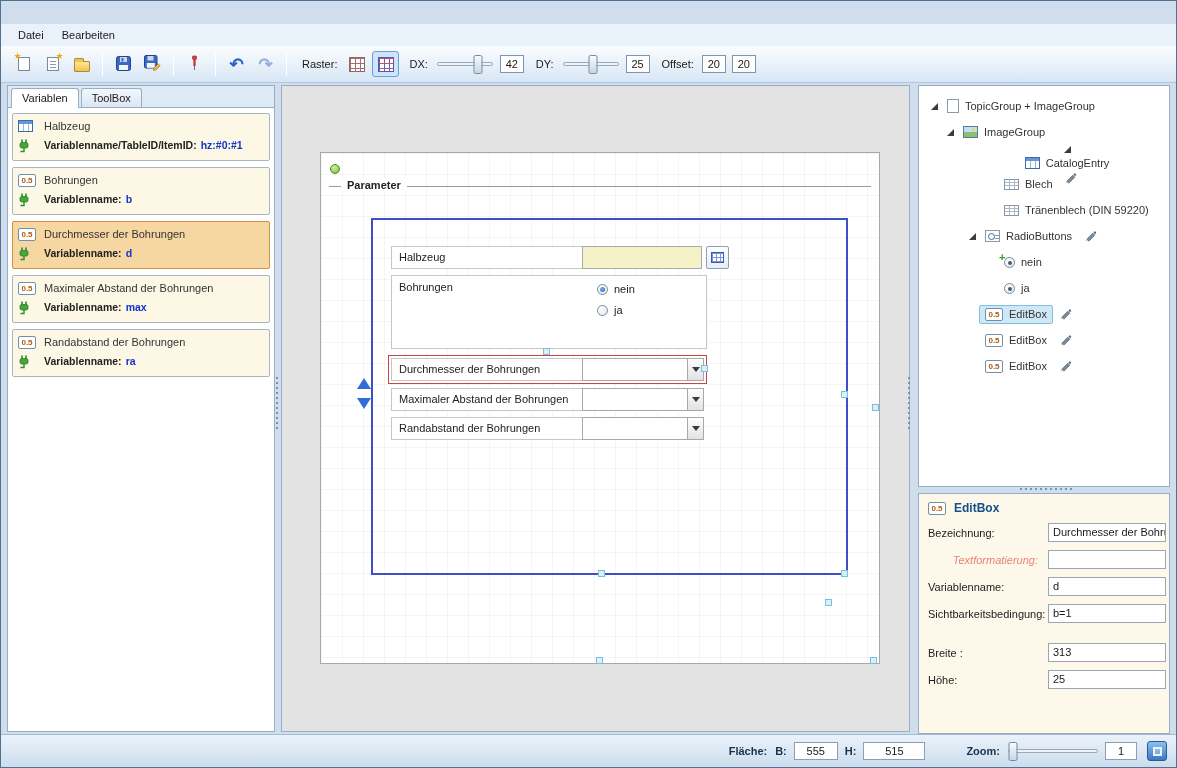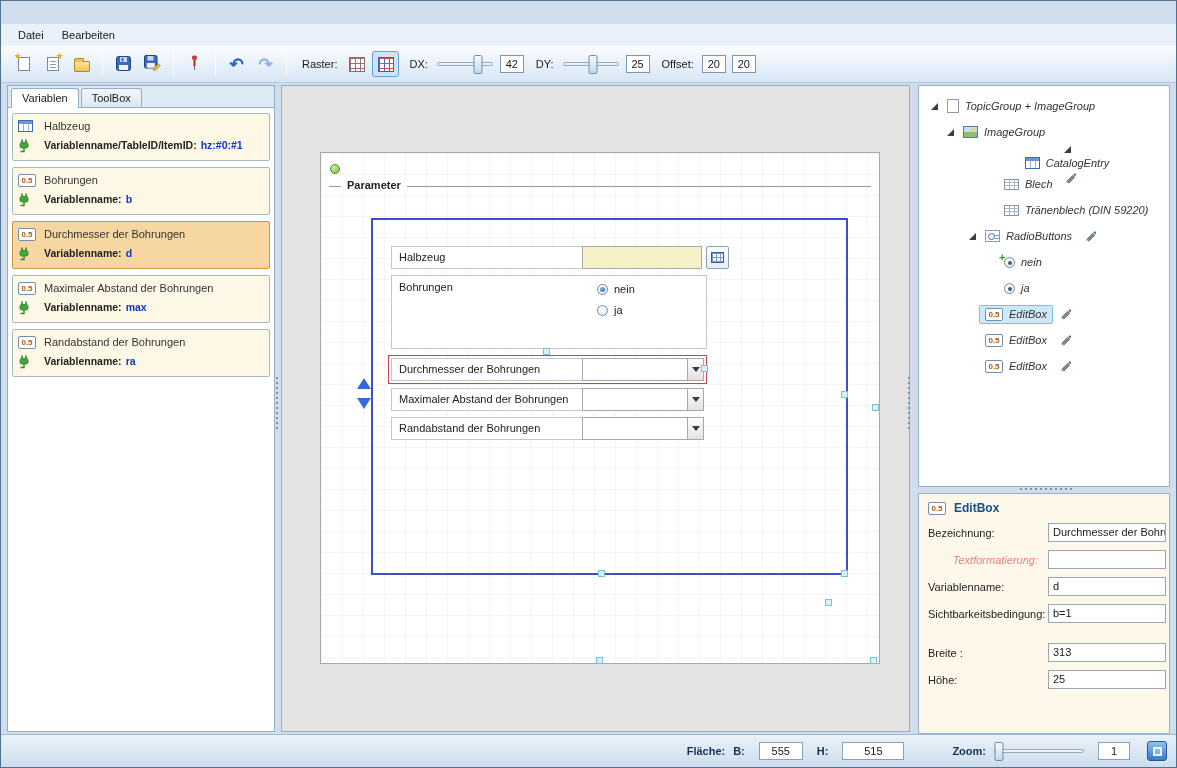--- a/index.html
+++ b/index.html
@@ -177,21 +177,21 @@
     background-image:radial-gradient(circle at 2px 2px,#7f93a7 1.1px,transparent 1.5px); background-size:5px 4px; }
 
   
   .tree-panel { position:absolute; right:6px; top:2px; width:252px; height:402px; background:#fff;
     border:1px solid #96aec6; overflow:hidden; padding-top:7px; }
   .tree-item { display:flex; align-items:center; height:26px; color:#333; }
   .tree-expander { width:14px; display:inline-flex; justify-content:center; flex:none; }
   .tree-inner { display:inline-flex; align-items:center; gap:6px; padding:2px 5px; border:1px solid transparent;
     border-radius:2px; }
   .tree-inner.selected { background:#cfe8f8; border-color:#84bede; }
-  .tree-label { white-space:nowrap;font-style:italic; }
+  .tree-label { white-space:nowrap; }
   .tree-pencil { margin-left:6px; display:inline-flex; }
 
   
   .props-panel { position:absolute; right:6px; top:410px; width:252px; height:241px; background:#fdf8e9;
     border:1px solid #96aec6; overflow:hidden; }
   .props-header { display:flex; align-items:center; gap:8px; padding:7px 9px 4px; }
   .props-title { font-weight:bold; color:#15508c; font-size:12px; }
   .prop-row { display:flex; align-items:center; height:27px; padding:0 3px 0 9px; }
   .prop-label { flex:1; color:#222; white-space:nowrap; }
   .prop-label.special { color:#e8837a; font-style:italic; text-align:right; padding-right:10px; }
@@ -199,21 +199,21 @@
     padding:0 4px; white-space:nowrap; overflow:hidden; flex:none; }
   .prop-gap { height:12px; }
 
   
   .statusbar { position:absolute; left:0; right:0; bottom:0; height:33px;
     background:linear-gradient(#eaf2fa,#cddded); border-top:1px solid #a3bad0;
     display:flex; align-items:center; padding:0 9px; }
   .sb-spacer { flex:1; }
   .sb-label { font-weight:bold; color:#15334f; margin:0 4px; white-space:nowrap; }
   .sb-field { background:#fff; border:1px solid #8aa0b6; height:18px; line-height:16px; padding:0 4px;
-    text-align:center; margin:0 10px; flex:none; }
+    text-align:center; margin:0 3px; flex:none; }
   .w44 { width:44px; } .w62 { width:62px; } .w32 { width:32px; }
   .sb-gap { width:34px; flex:none; }
   .sb-bluebtn { width:20px; height:20px; margin-left:7px; border:1px solid #2a5a9a; border-radius:3px;
     background:linear-gradient(#8cc0ee,#3a78c8); display:flex; align-items:center; justify-content:center; flex:none; }
 </style>
 </head>
 <body>
 
 <div class="window">
 

